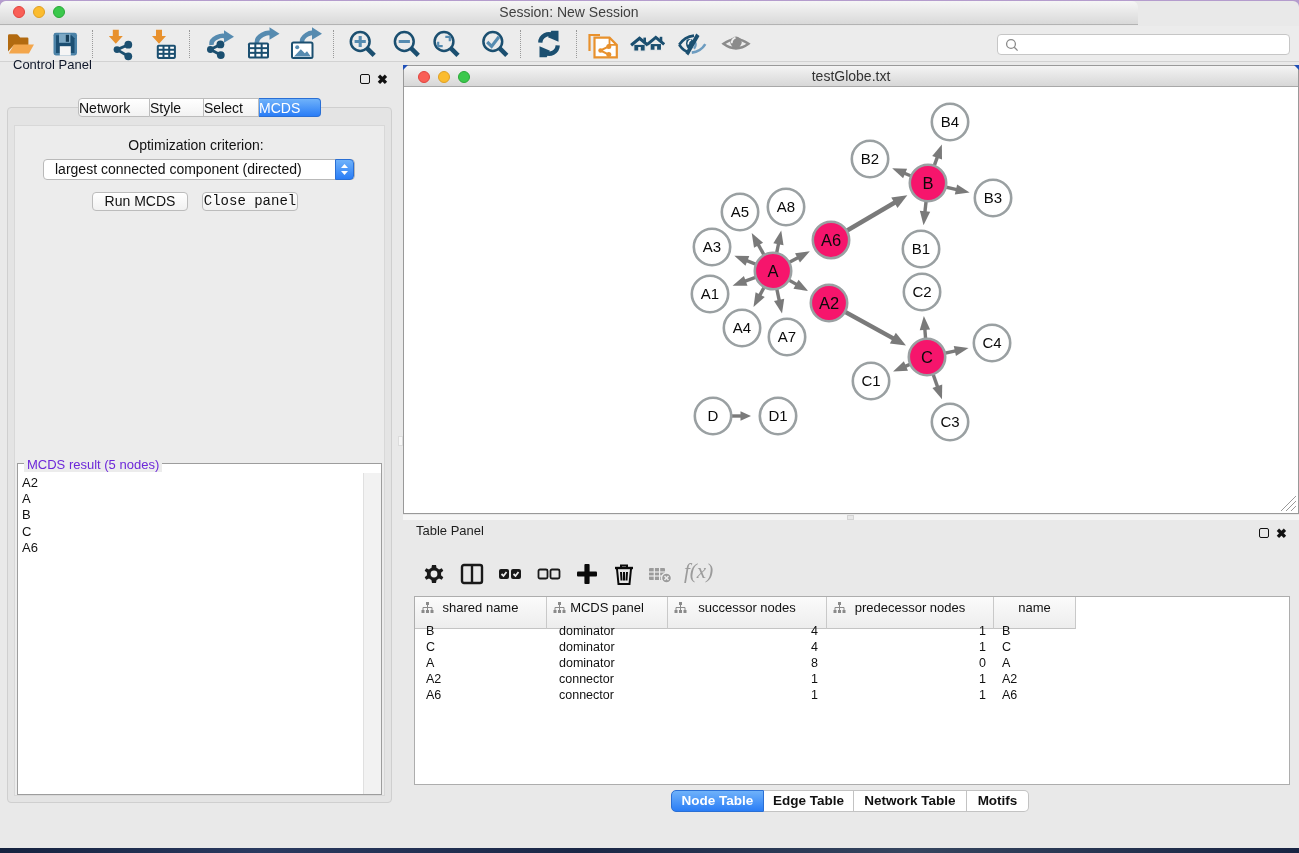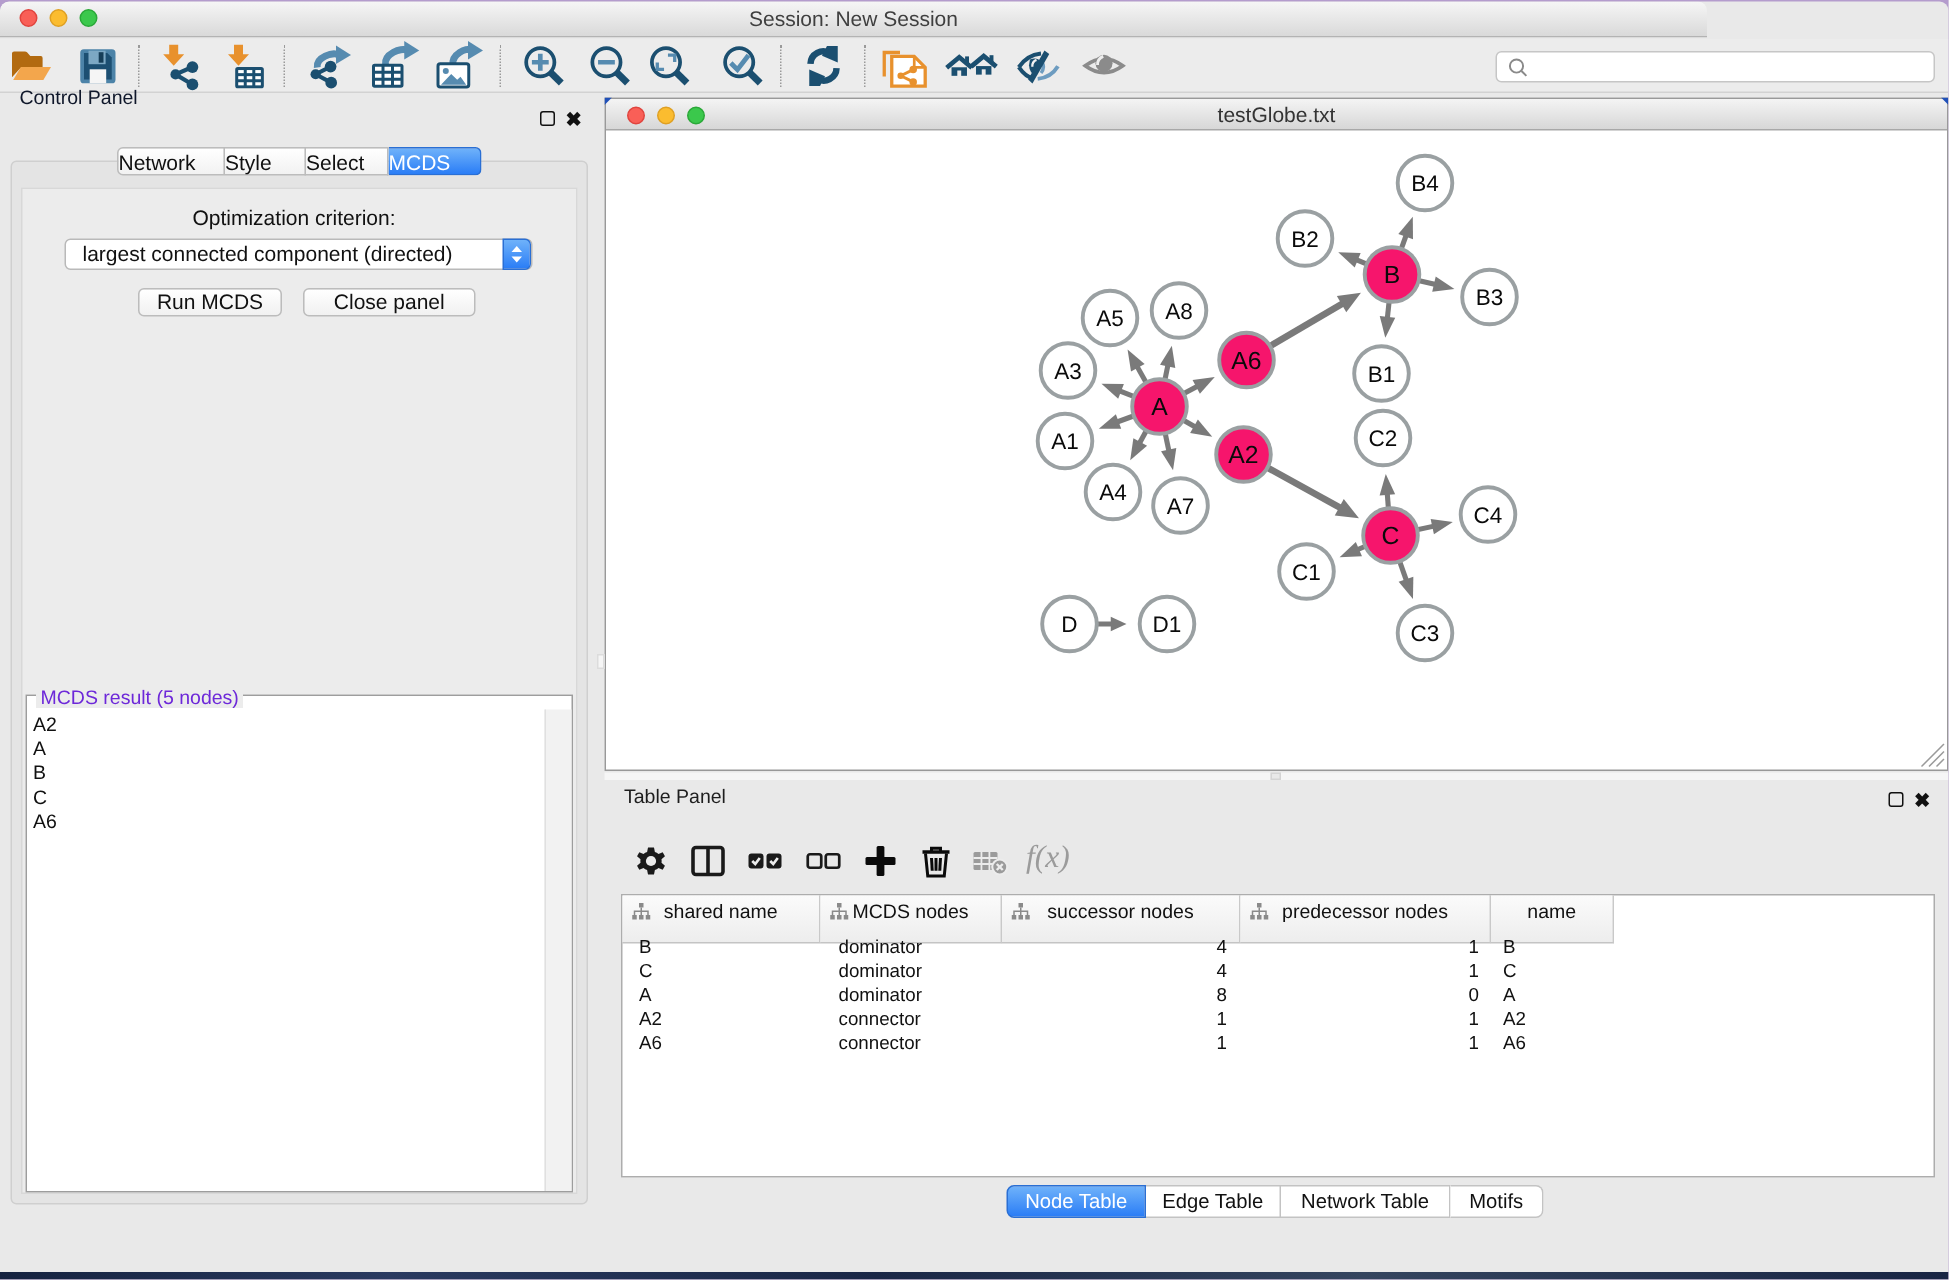--- a/index.html
+++ b/index.html
@@ -41,21 +41,21 @@
   
   #tp-title { position:absolute; left:416px; top:522px; font-size:13px; color:#1e1e1e; }
   #tp-toolbar { position:absolute; left:414px; top:556px; width:876px; height:34px; }
   #table-area { position:absolute; left:414px; top:595px; width:876px; height:189px; background:#fff; border:1px solid #adadad; }
   #thead { position:absolute; left:0; top:0; width:661px; height:22px; }
   .thcell { position:absolute; top:0; height:32px; background:linear-gradient(#fbfbfb,#ededed); border-right:1px solid #c9c9c9; border-bottom:1px solid #c4c4c4; font-size:13px; color:#111; }
   .thtext { position:absolute; top:3px; width:100%; text-align:center; }
   .trow { position:absolute; font-size:12.5px; color:#111; height:16px; line-height:16px; }
   
   .seg { position:absolute; top:789px; height:22px; display:flex; }
-  .segbtn { height:22px; line-height:20px; font-size:13.5px; color:#111; background:#fff; border:1px solid #c3c3c3; border-left:none; text-align:center; }
+  .segbtn { height:22px; line-height:20px; font-size:13.5px; color:#111; background:#fff; border:1px solid #c3c3c3; border-left:none; text-align:center;font-weight:bold; }
   .segbtn.first { border-left:1px solid #c3c3c3; border-radius:5px 0 0 5px; }
   .segbtn.last { border-radius:0 5px 5px 0; }
   .segbtn.sel { background:linear-gradient(#6fb2fa,#2a7df6); color:#fff; border-color:#2a6fd4; }
   
   #statusbar { position:absolute; left:0; top:815px; width:1299px; height:33px; background:#ececec; border-top:1px solid #cfcfcf; }
   #memorybtn { position:absolute; left:1214px; top:6px; width:74px; height:23px; background:#f7f7f7; border:1px solid #b5b5b5; font-size:13px; color:#111; line-height:21px; text-align:center; }
   #listbtn { position:absolute; left:11px; top:9px; width:25px; height:19px; background:#f4f4f4; border:1px solid #b5b5b5; }
   #dock { position:absolute; left:0; top:848px; width:1299px; height:5px; background:linear-gradient(90deg,#15223f,#2a3a60 20%,#1a2746 45%,#35455f 70%,#182443); }
 </style>
 </head>
@@ -203,21 +203,21 @@
   <div id="opt-label">Optimization criterion:</div>
   <div id="combo">largest connected component (directed)
     <div class="step">
       <svg width="17" height="19" viewBox="0 0 17 19" style="position:absolute;left:0;top:0;">
         <path d="M5 8 L8.5 4 L12 8 Z" fill="#fff"></path>
         <path d="M5 11 L8.5 15 L12 11 Z" fill="#fff"></path>
       </svg>
     </div>
   </div>
   <div class="btn" style="left:92px;top:191px;width:96px;">Run MCDS</div>
-  <div class="btn" style="left:202px;top:191px;width:115px;">Close panel</div>
+  <div class="btn" style="left:202px;top:191px;width:96px;font-family:Liberation Mono, monospace;">Close panel</div>
   <div id="mcds-box"></div>
   <div id="mcds-label">MCDS result (5 nodes)</div>
   <div id="mcds-list">A2<br>A<br>B<br>C<br>A6</div>
   <div id="mcds-scroll"></div>
 
   <div id="netwin">
     <div id="net-titlebar">
       <div class="tl" style="left:14px;background:#f95f57;border:0.5px solid #e0443e;"></div>
       <div class="tl" style="left:34px;background:#fbbc2f;border:0.5px solid #dfa023;"></div>
       <div class="tl" style="left:54px;background:#3bc84c;border:0.5px solid #2aa838;"></div>
@@ -411,21 +411,21 @@
               <rect x="5" y="0" width="3" height="3"></rect>
               <rect x="0.5" y="8" width="3" height="3"></rect>
               <rect x="5" y="8" width="3" height="3"></rect>
               <rect x="9.5" y="8" width="3" height="3"></rect>
             </g>
  <g stroke="#8a8a8a" stroke-width="1" fill="none">
               <path d="M6.5 3 L6.5 8"></path>
               <path d="M2 8 L2 5.5 L11 5.5 L11 8"></path>
             </g>
           </svg>
-          <div class="thtext">MCDS nodes</div>
+          <div class="thtext">MCDS panel</div>
         </div>
         <div class="thcell" style="left:253px;width:159px;">
           <svg width="13" height="12" viewBox="0 0 13 12" style="position:absolute;left:6px;top:5px;">
  <g fill="#8a8a8a">
               <rect x="5" y="0" width="3" height="3"></rect>
               <rect x="0.5" y="8" width="3" height="3"></rect>
               <rect x="5" y="8" width="3" height="3"></rect>
               <rect x="9.5" y="8" width="3" height="3"></rect>
             </g>
  <g stroke="#8a8a8a" stroke-width="1" fill="none">

